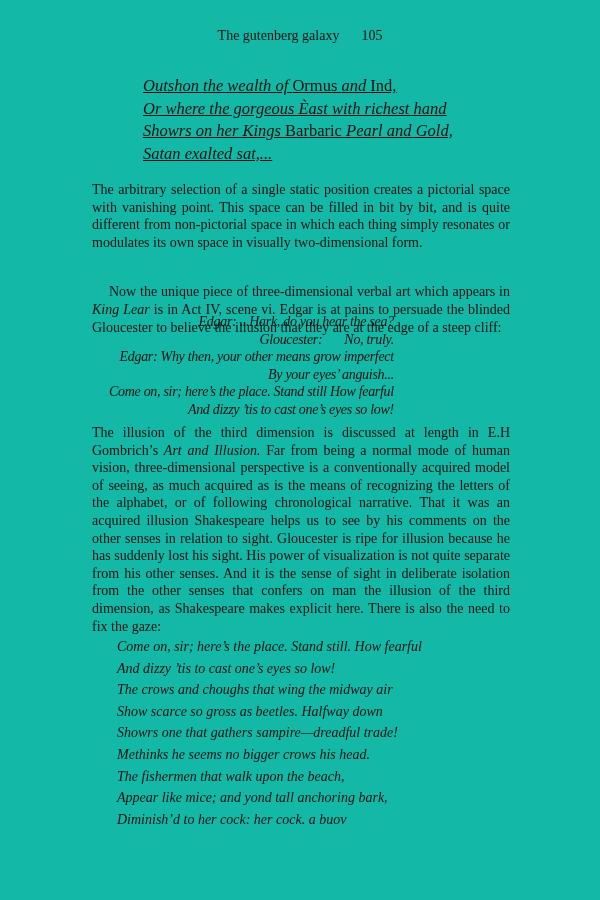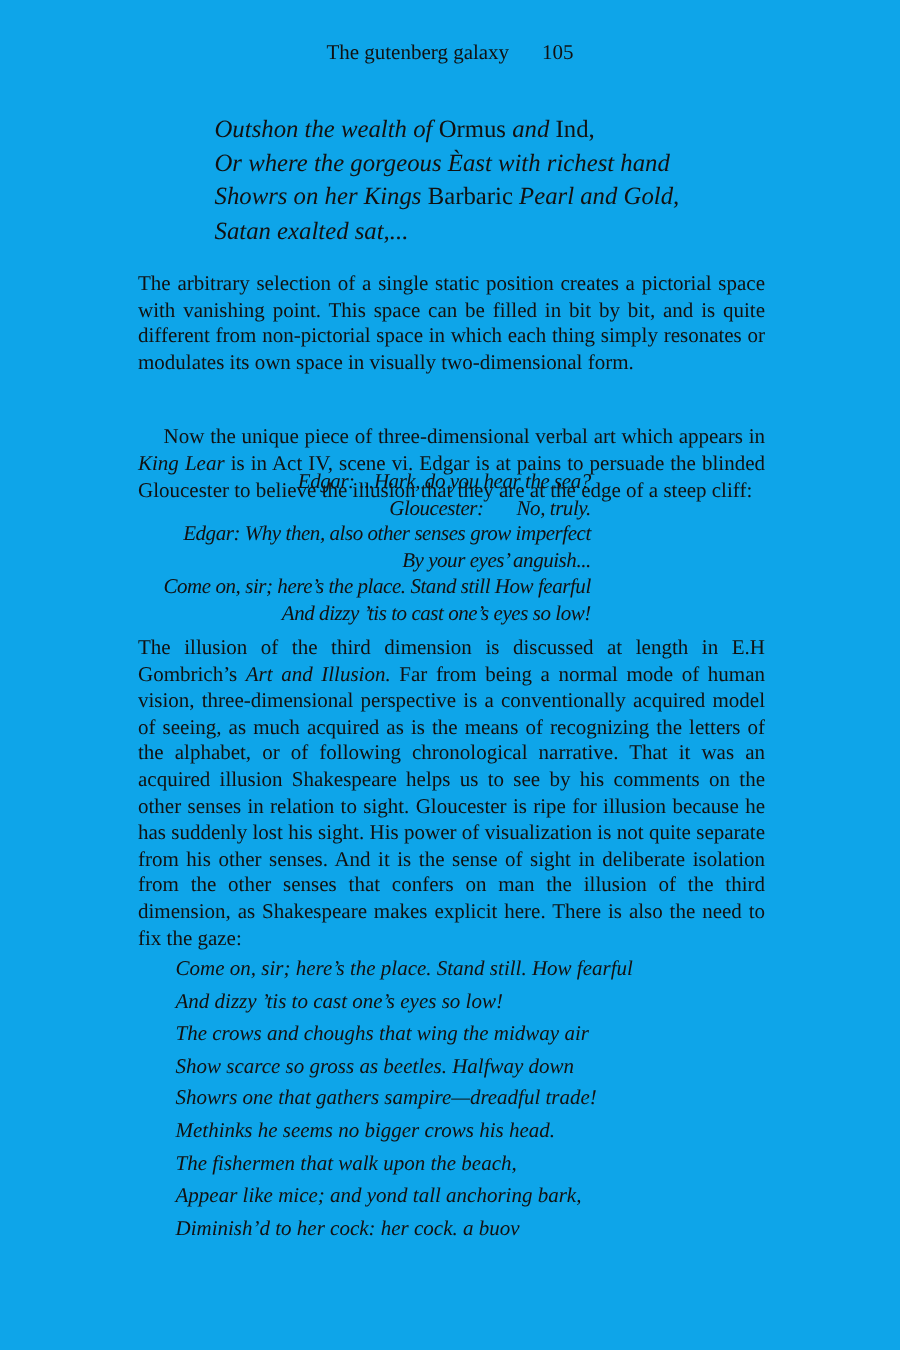--- a/index.html
+++ b/index.html
@@ -12,41 +12,42 @@
       height: 900px;
       position: relative;
       overflow: hidden;
       color: #111111;
       font-family: "Liberation Serif", "DejaVu Serif", serif;
     }
     .page {
       position: absolute;
       left: 0; top: 0;
       width: 600px; height: 900px;
-      background: #0ea5e9;
+      background: #14b8a6;
     }
     .running-head {
       position: absolute;
       top: 27px;
       left: 0;
       width: 600px;
       text-align: center;
       font-size: 14px;
       line-height: 18px;
       white-space: pre;
     }
     .running-head .title { margin-right: 22px; }
 
     .epigraph {
       position: absolute;
       left: 143px;
       top: 75px;
       font-size: 16.5px;
       line-height: 22.5px;
       font-style: italic;
+      text-decoration: underline;
     }
     .epigraph .line { white-space: nowrap; }
     .roman { font-style: normal; }
 
     .prose {
       position: absolute;
       left: 92px;
       width: 418px;
       font-size: 14px;
       line-height: 17.6px;
@@ -98,21 +99,21 @@
   </div>
 
   <div class="prose p1">
     <p>The arbitrary selection of a single static position creates a pictorial space with vanishing point. This space can be filled in bit by bit, and is quite different from non-pictorial space in which each thing simply resonates or modulates its own space in visually two-dimensional form.</p>
     <p class="indent"><span>Now the unique piece of three-dimensional verbal art which appears in </span><span class="it">King Lear</span><span> is in Act IV, scene vi. Edgar is at pains to persuade the blinded Gloucester to believe the illusion that they are at the edge of a steep cliff:</span></p>
   </div>
 
   <div class="dialogue">
     <div class="line"><span>Edgar:</span><span> ...Hark, do you hear the sea?</span></div>
     <div class="line"><span>Gloucester:</span><span class="gap"></span><span>No, truly.</span></div>
-    <div class="line"><span>Edgar:</span><span> Why then, also other senses grow imperfect</span></div>
+    <div class="line"><span>Edgar:</span><span> Why then, your other means grow imperfect</span></div>
     <div class="line ind"><span>By your eyes’ anguish...</span></div>
     <div class="line ind"><span>Come on, sir; here’s the place. Stand still How fearful</span></div>
     <div class="line ind"><span>And dizzy ’tis to cast one’s eyes so low!</span></div>
   </div>
 
   <div class="prose p3">
     <p><span>The illusion of the third dimension is discussed at length in E.H Gombrich’s </span><span class="it">Art and Illusion.</span><span> Far from being a normal mode of human vision, three-dimensional perspective is a conventionally acquired model of seeing, as much acquired as is the means of recognizing the letters of the alphabet, or of following chronological narrative. That it was an acquired illusion Shakespeare helps us to see by his comments on the other senses in relation to sight. Gloucester is ripe for illusion because he has suddenly lost his sight. His power of visualization is not quite separate from his other senses. And it is the sense of sight in deliberate isolation from the other senses that confers on man the illusion of the third dimension, as Shakespeare makes explicit here. There is also the need to fix the gaze:</span></p>
   </div>
 
   <div class="blockquote">

